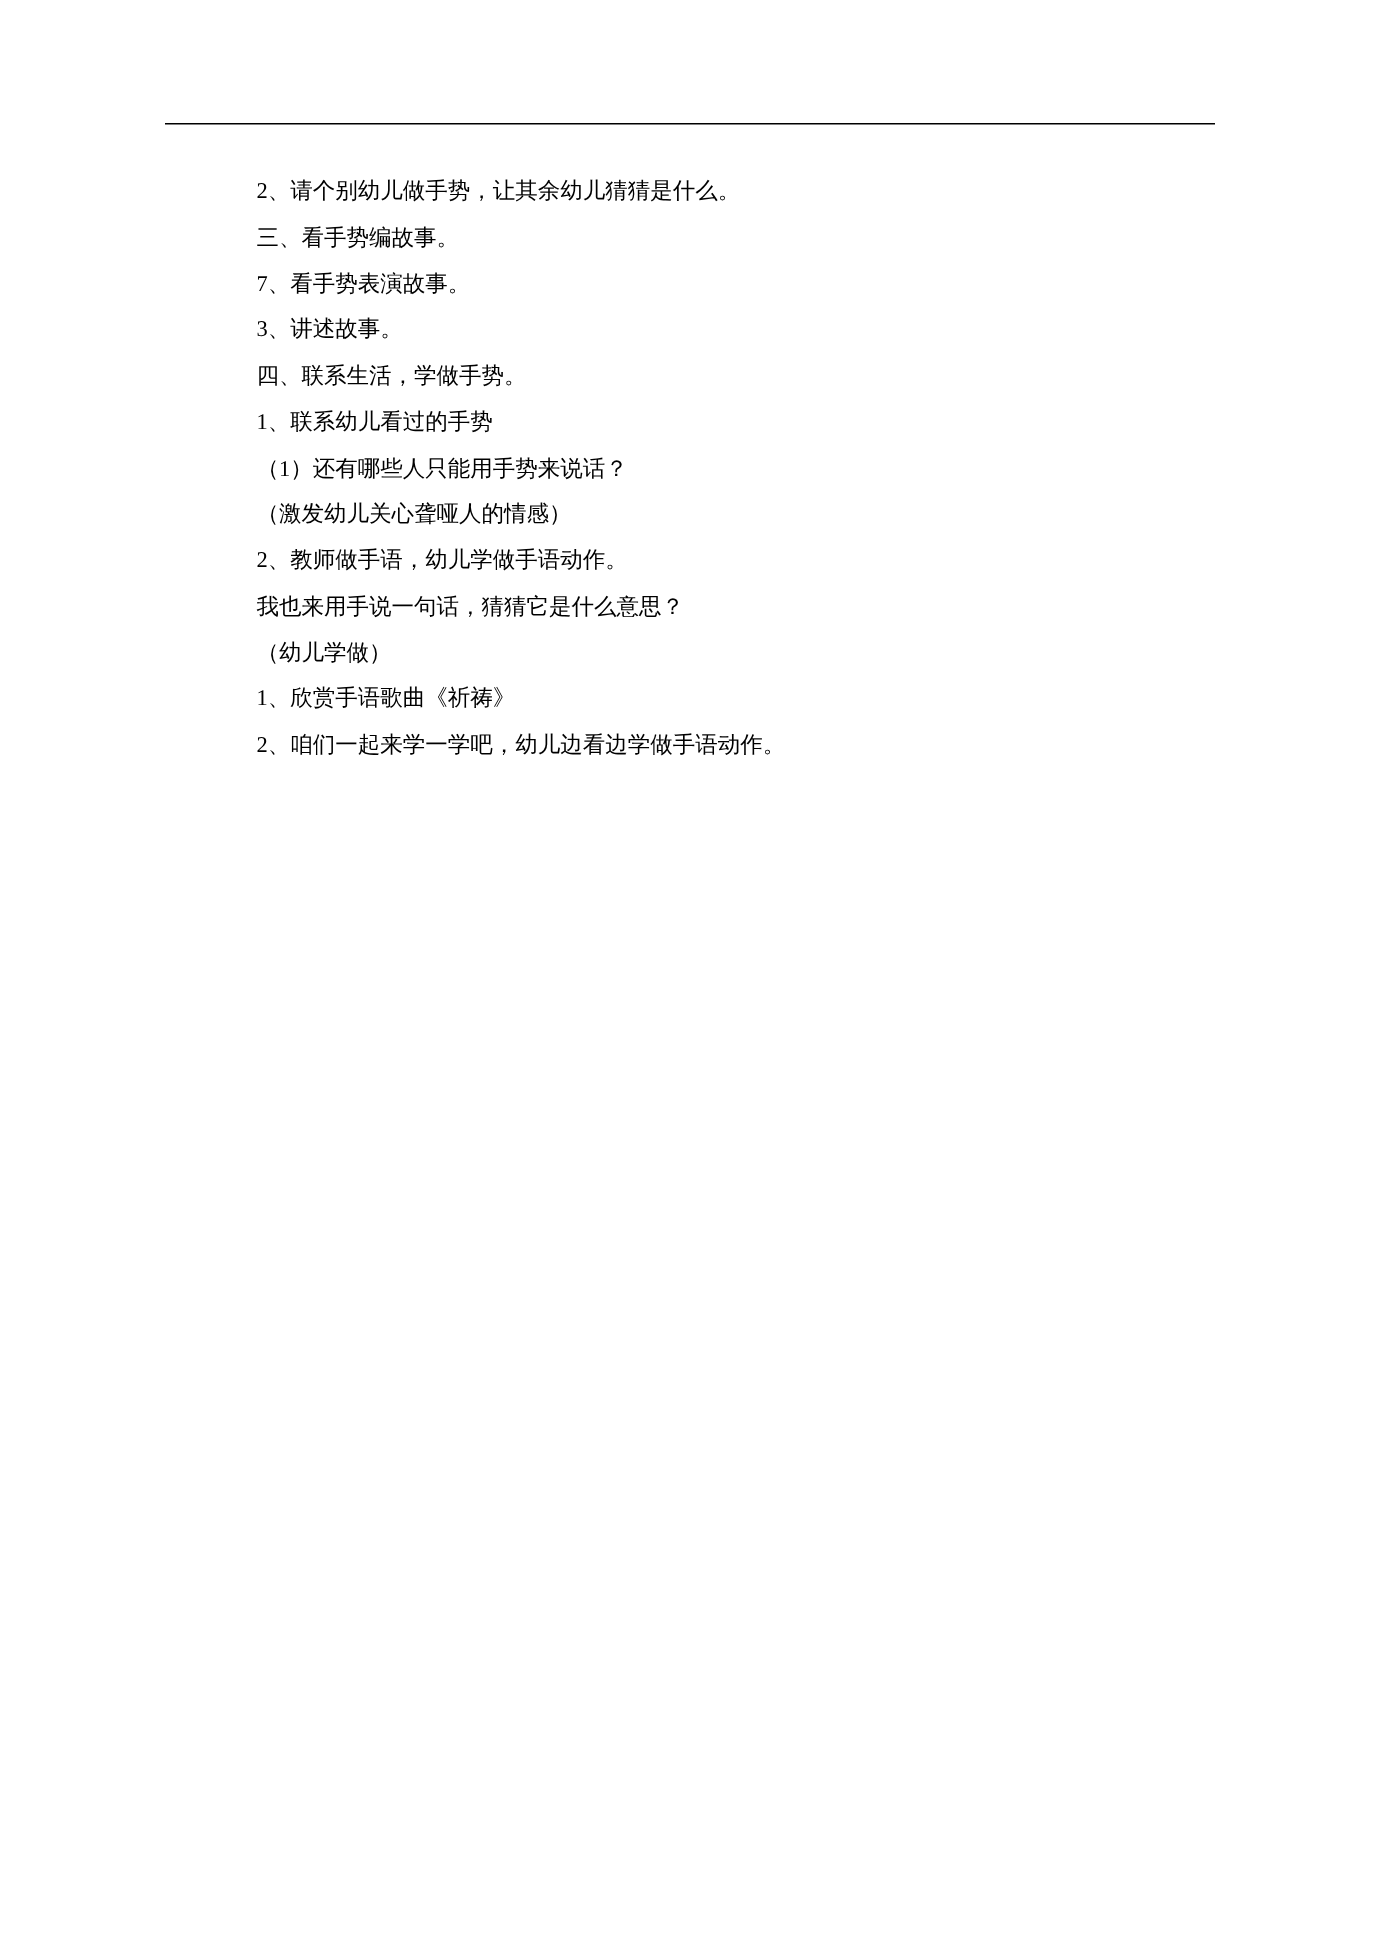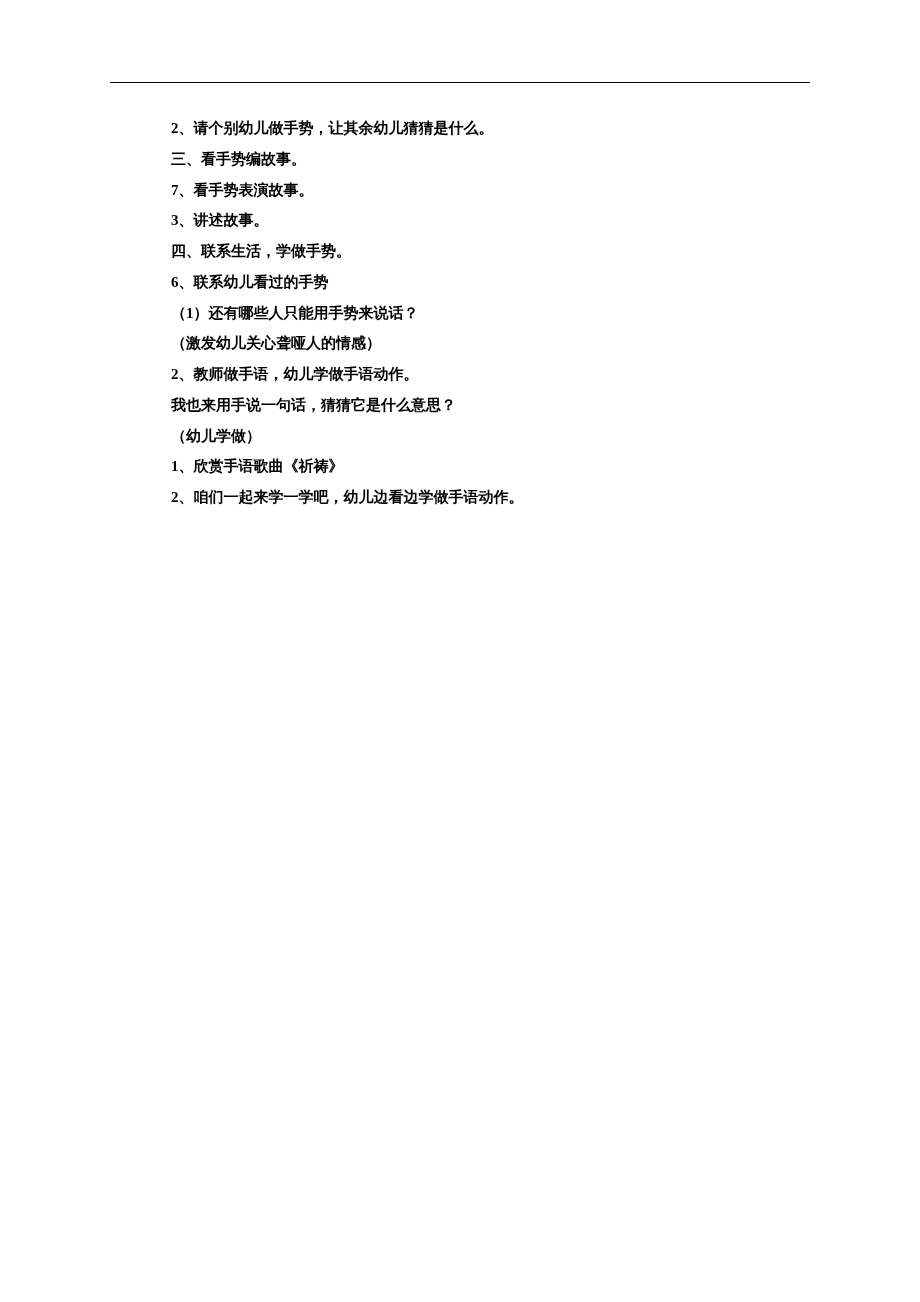--- a/index.html
+++ b/index.html
@@ -25,35 +25,34 @@
     }
     .content {
       position: absolute;
       top: 113px;
       left: 171px;
       right: 150px;
       line-height: 2.05;
     }
     .line {
       white-space: nowrap;
-      font-weight: bold;
     }
   </style>
 </head>
 <body>
 
 <div class="horizontal-rule"></div>
 
 <div class="content">
   <div class="line">2、请个别幼儿做手势，让其余幼儿猜猜是什么。</div>
   <div class="line">三、看手势编故事。</div>
   <div class="line">7、看手势表演故事。</div>
   <div class="line">3、讲述故事。</div>
   <div class="line">四、联系生活，学做手势。</div>
-  <div class="line">6、联系幼儿看过的手势</div>
+  <div class="line">1、联系幼儿看过的手势</div>
   <div class="line">（1）还有哪些人只能用手势来说话？</div>
   <div class="line">（激发幼儿关心聋哑人的情感）</div>
   <div class="line">2、教师做手语，幼儿学做手语动作。</div>
   <div class="line">我也来用手说一句话，猜猜它是什么意思？</div>
   <div class="line">（幼儿学做）</div>
   <div class="line">1、欣赏手语歌曲《祈祷》</div>
   <div class="line">2、咱们一起来学一学吧，幼儿边看边学做手语动作。</div>
 </div>
 
 </body></html>

